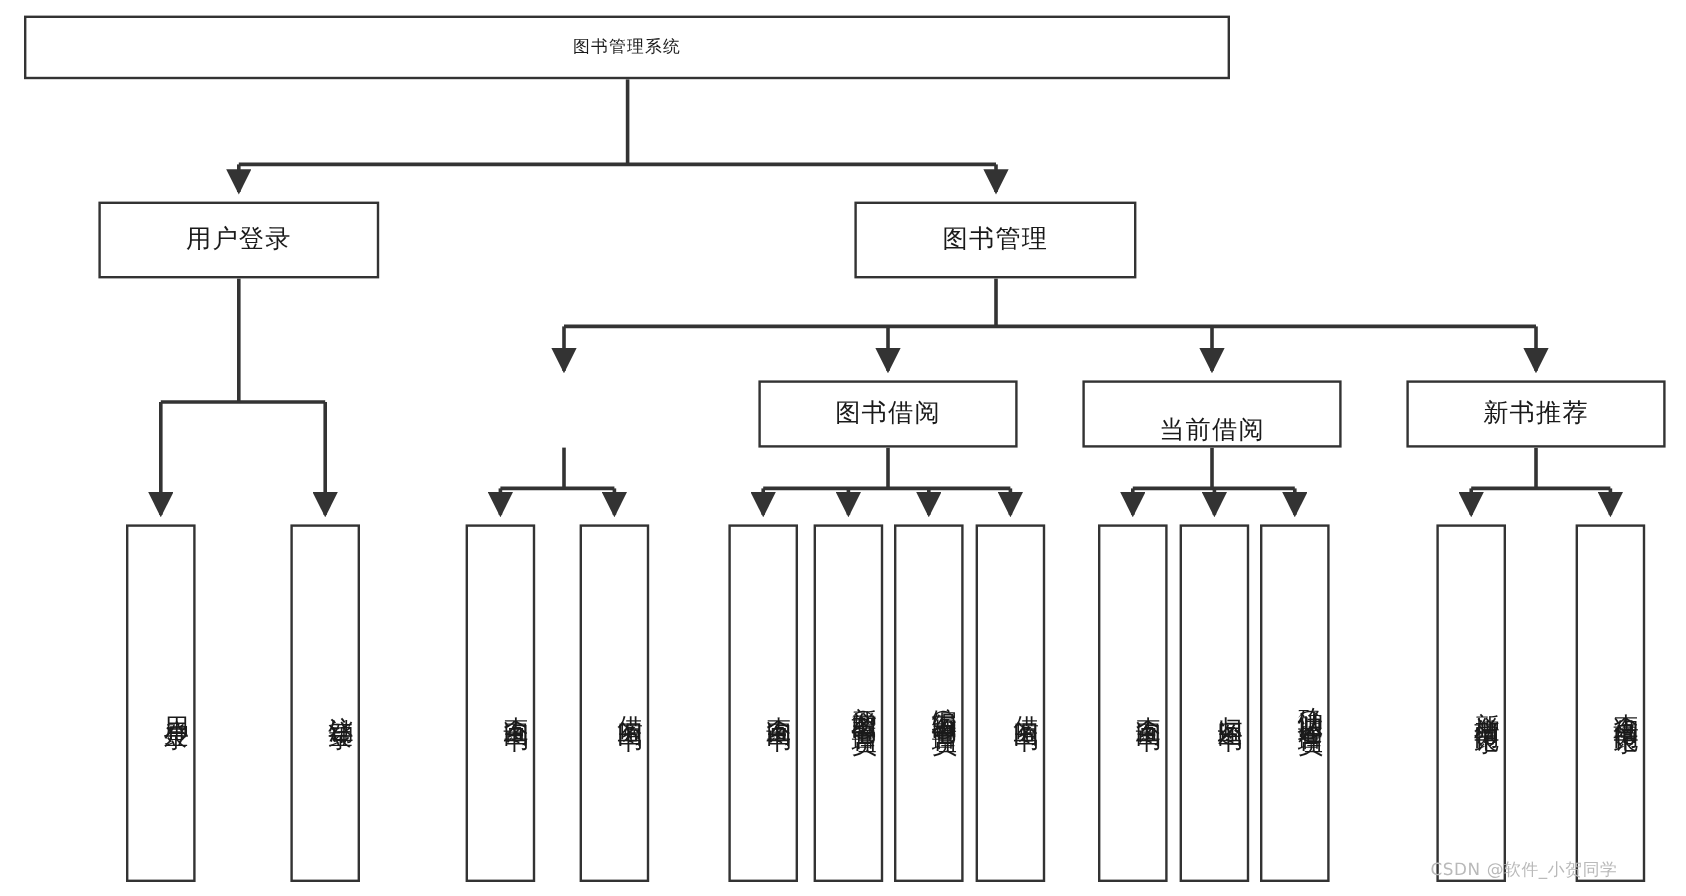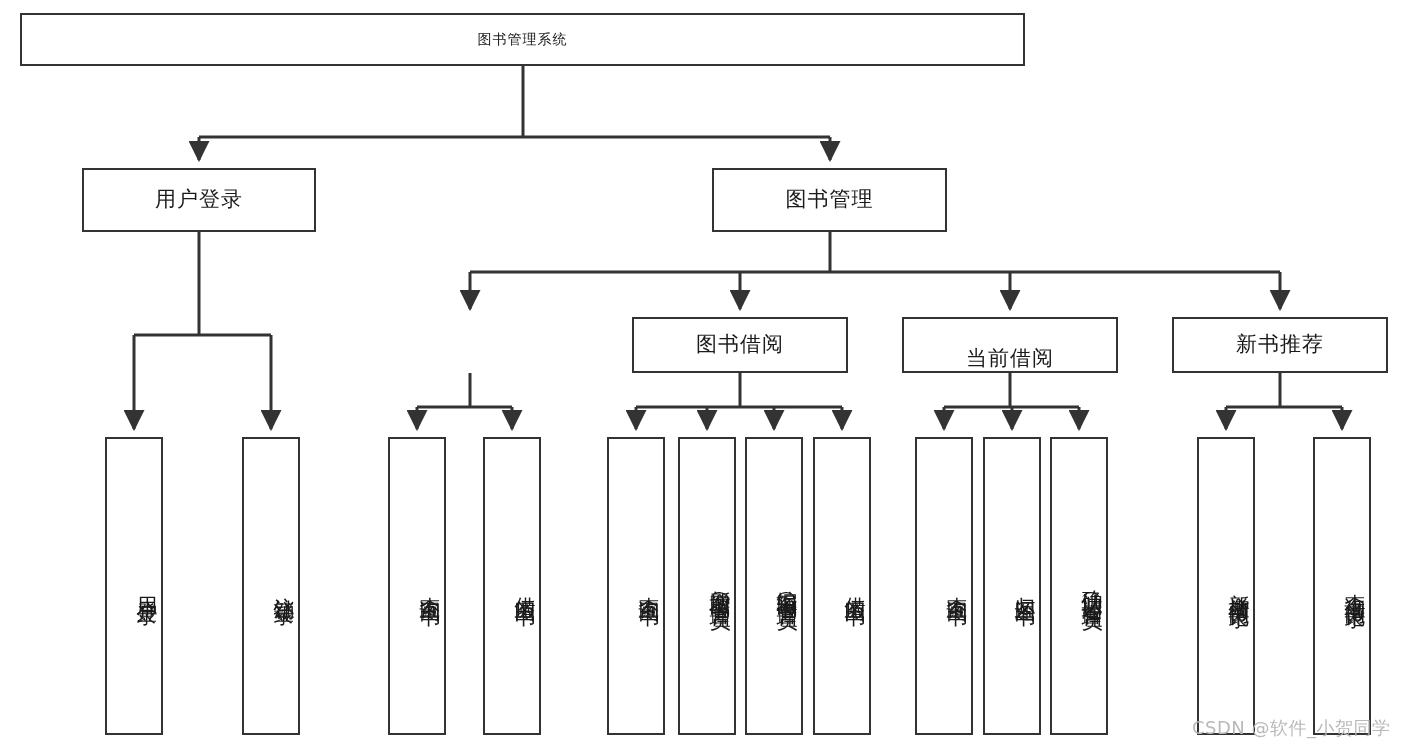--- a/index.html
+++ b/index.html
@@ -59,21 +59,21 @@
     text-orientation: upright;
     display: block;
     white-space: nowrap;
   }
   .node.root {
     font-size: 14px;
   }
   .watermark {
     position: absolute;
     color: #b9b9b9;
-    font-size: 18px;
+    font-size: 14px;
     letter-spacing: 0.5px;
     white-space: nowrap;
     z-index: 5;
     user-select: none;
   }
 </style>
 </head>
 <body>
 
 <div id="canvas">

